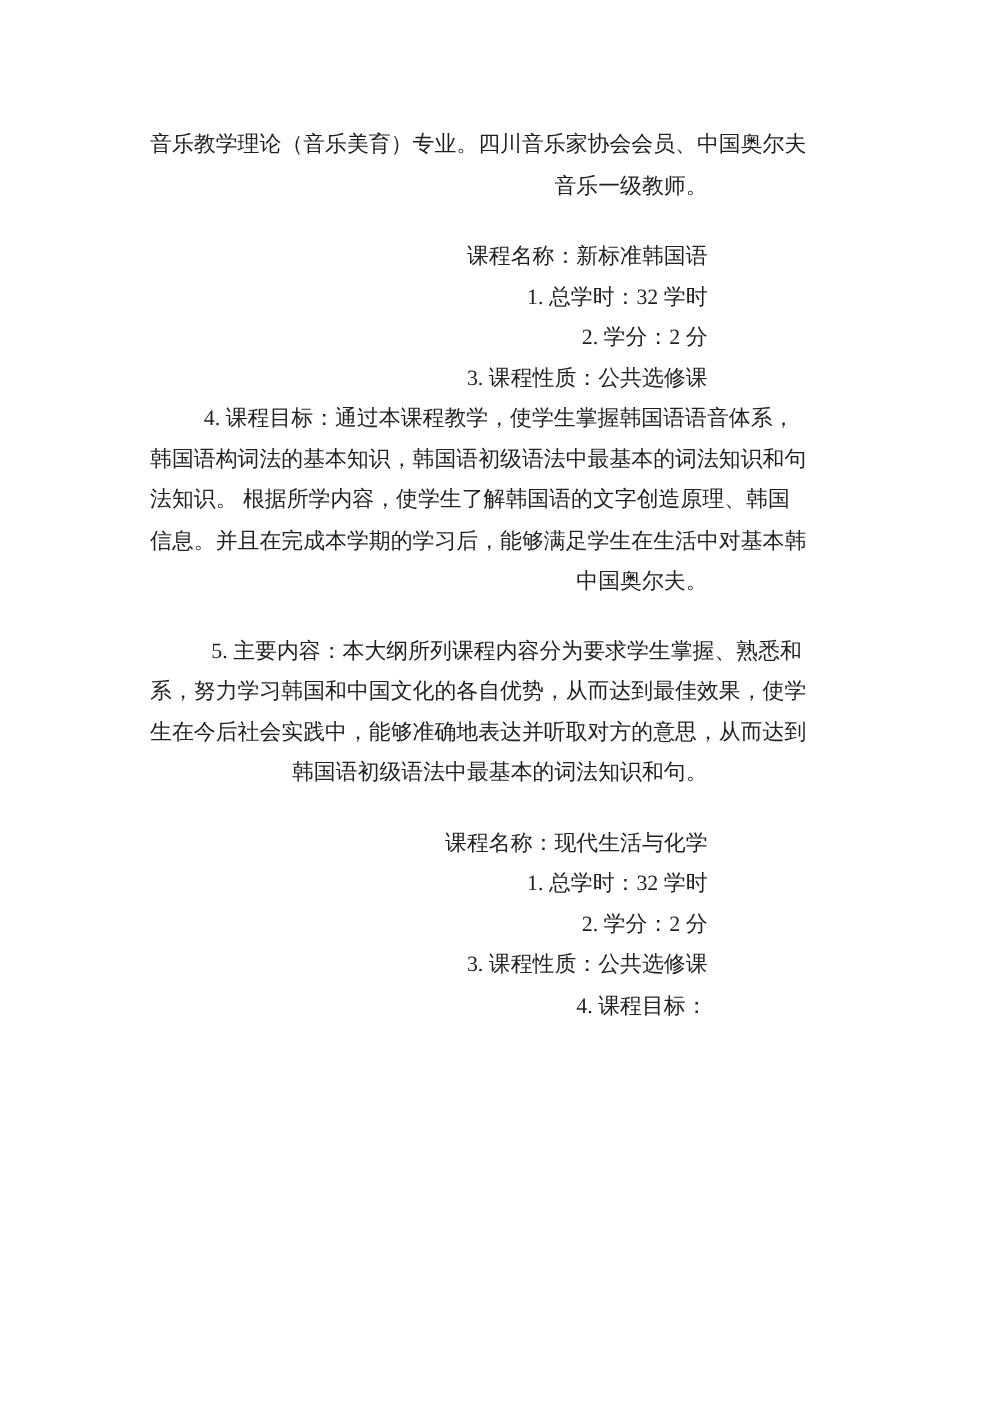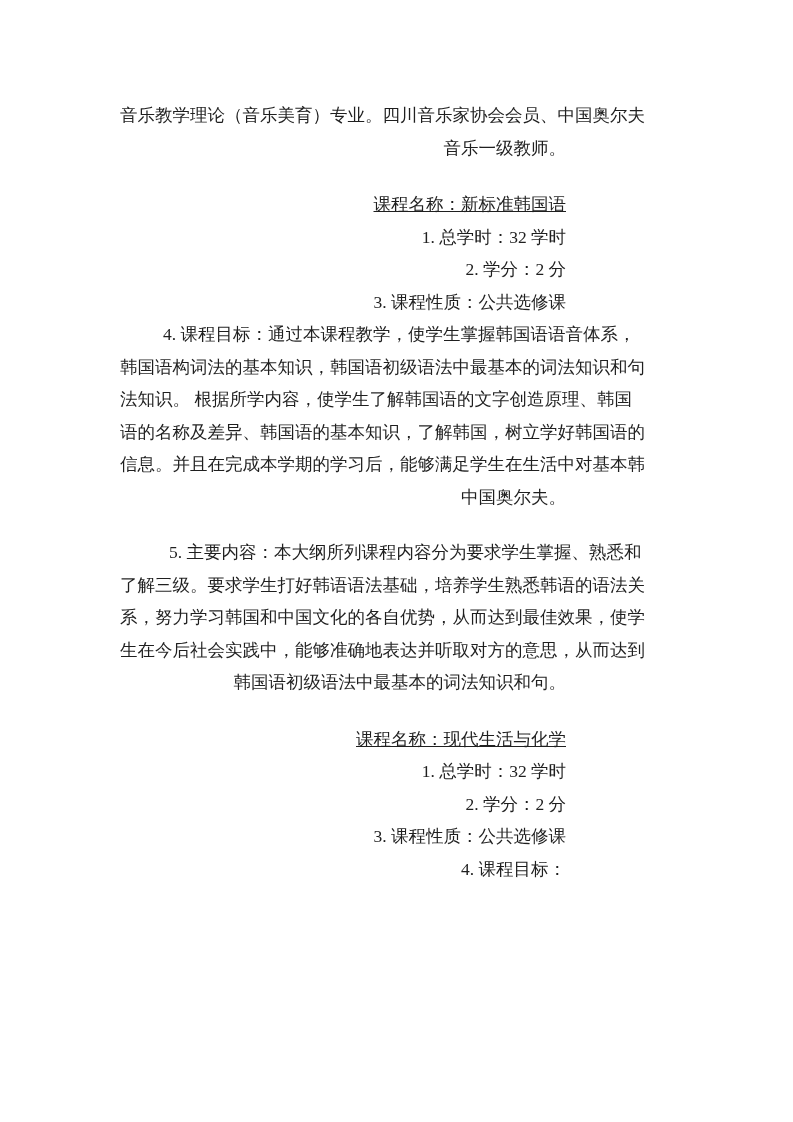--- a/index.html
+++ b/index.html
@@ -22,21 +22,21 @@
     text-align: right;
   }
   
   .jf {
     text-align: justify;
     text-align-last: justify;
   }
   .blank { height: 24px; }
   .sp6 { margin-top: 23px; font-family: Liberation Serif, serif; }
   .i30 { text-indent: 30px; }
-  .i38 { text-indent: 38px; text-decoration: underline; }
+  .i38 { text-indent: 38px; }
   .i43 { text-indent: 43px; }
   .i44 { text-indent: 44px; }
   .i49 { text-indent: 49px; }
 </style>
 </head>
 <body>
 
 <div class="page">
 
   <div>
@@ -49,28 +49,26 @@
   <div>
     <div class="ln i38">课程名称：新标准韩国语</div>
     <div class="ln i44">1. 总学时：32 学时</div>
     <div class="ln i44">2. 学分：2 分</div>
     <div class="ln i44">3. 课程性质：公共选修课</div>
 
     <div>
       <div class="ln jf i43">4. 课程目标：通过本课程教学，使学生掌握韩国语语音体系，</div>
       <div class="ln jf">韩国语构词法的基本知识，韩国语初级语法中最基本的词法知识和句</div>
       <div class="ln jf">法知识。 根据所学内容，使学生了解韩国语的文字创造原理、韩国</div>
-      <div class="ln jf">语的名称及差异、韩国语的基本知识，了解韩国，树立学好韩国语的</div>
       <div class="ln jf">信息。并且在完成本学期的学习后，能够满足学生在生活中对基本韩</div>
       <div class="ln">中国奥尔夫。</div>
     </div>
 
     <div>
       <div class="ln jf i49 sp6">5. 主要内容：本大纲所列课程内容分为要求学生掌握、熟悉和</div>
-      <div class="ln jf">了解三级。要求学生打好韩语语法基础，培养学生熟悉韩语的语法关</div>
       <div class="ln jf">系，努力学习韩国和中国文化的各自优势，从而达到最佳效果，使学</div>
       <div class="ln jf">生在今后社会实践中，能够准确地表达并听取对方的意思，从而达到</div>
       <div class="ln">韩国语初级语法中最基本的词法知识和句。</div>
     </div>
 
   </div>
 
   <div class="blank"></div>
 
   <div>

